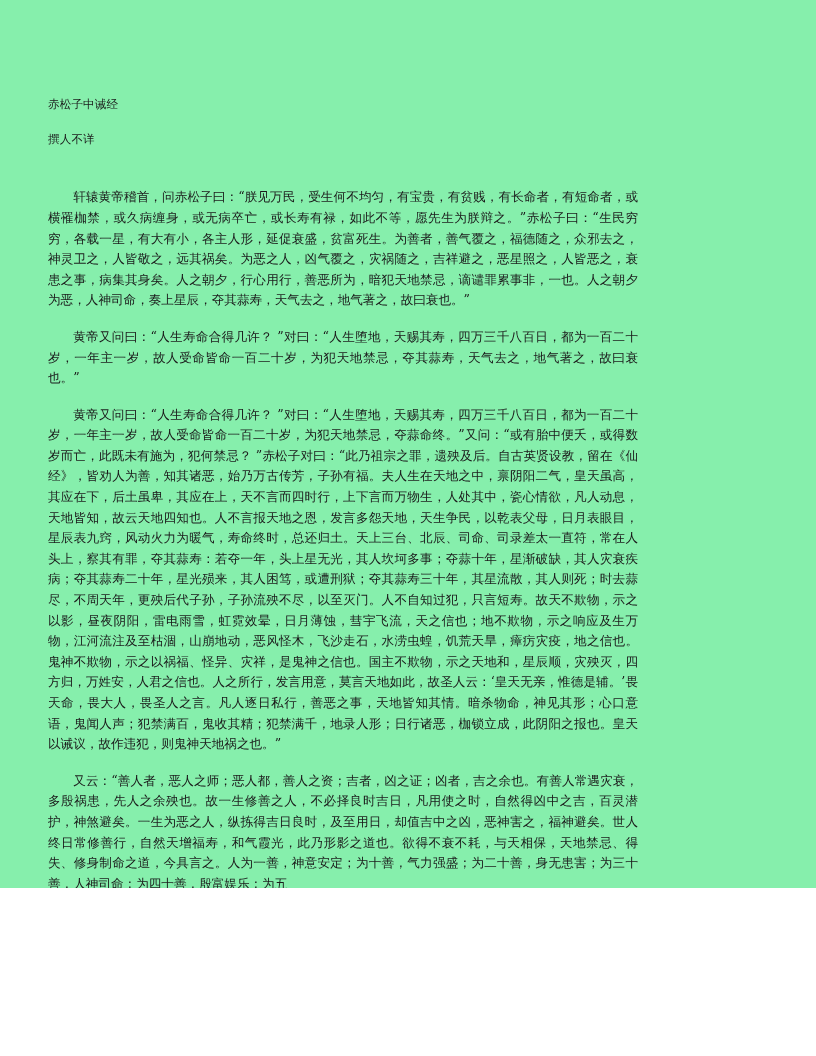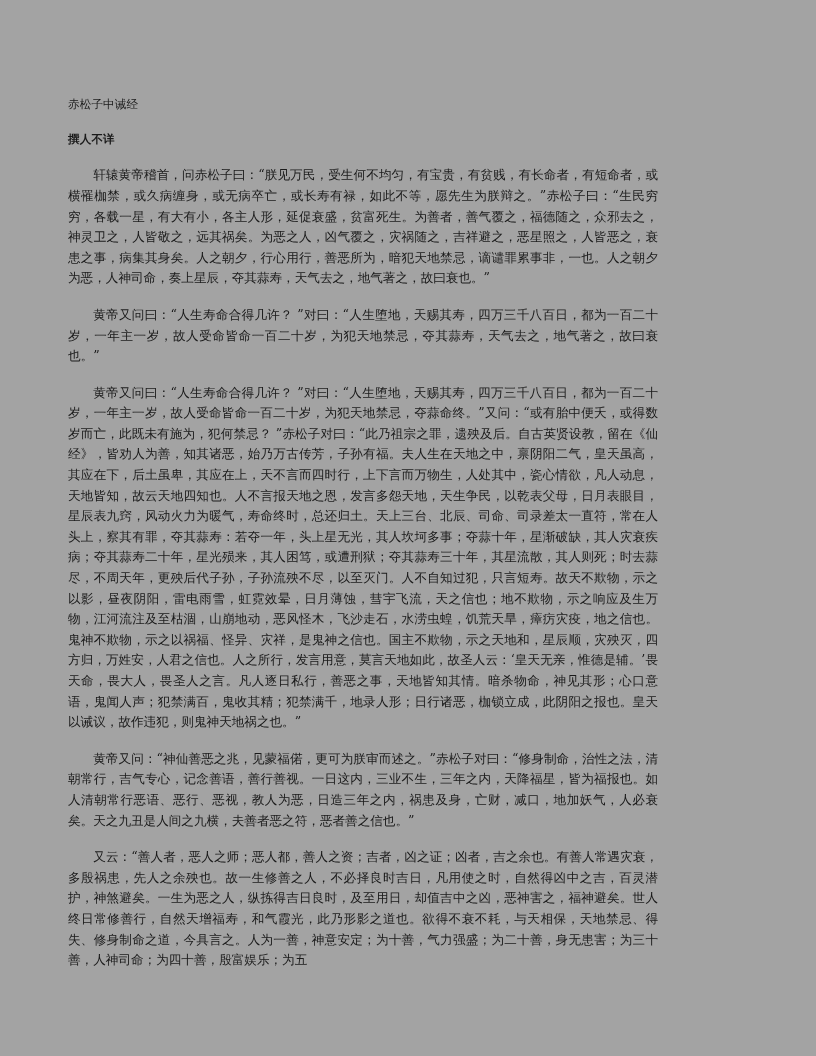--- a/index.html
+++ b/index.html
@@ -7,39 +7,38 @@
     padding: 0;
     background: #ffffff;
   }
   body {
     font-family: "DejaVu Serif", "Liberation Serif", serif;
     color: #1a1a1a;
   }
   .page {
     position: relative;
     width: 816px;
-    height: 1056px;
-    background: #a3a3a3;
+    height: 888px;
+    background: #86efac;
     box-sizing: border-box;
-    padding: 96px 106px 96px 68px;
+    padding: 96px 106px 96px 48px;
     overflow: hidden;
   }
   .doc-body {
     width: 590px;
   }
   .heading {
     font-size: 11.5px;
     line-height: 1.45;
     margin: 0 0 18px 0;
     text-align: left;
     letter-spacing: 0.2px;
   }
   .heading.second {
-    margin-bottom: 18px;
-    font-weight: bold;
+    margin-bottom: 40px;
   }
   p.para {
     font-size: 12.6px;
     line-height: 20.6px;
     margin: 12px 0 16px 0;
     text-align: justify;
     text-justify: inter-ideograph;
     text-indent: 2em;
     word-break: break-all;
     letter-spacing: 0px;
@@ -57,18 +56,17 @@
     <div class="heading">赤松子中诫经</div>
 
     <div class="heading second">撰人不详</div>
 
     <p class="para">轩辕黄帝稽首，问赤松子曰：“朕见万民，受生何不均匀，有宝贵，有贫贱，有长命者，有短命者，或横罹枷禁，或久病缠身，或无病卒亡，或长寿有禄，如此不等，愿先生为朕辩之。”赤松子曰：“生民穷穷，各载一星，有大有小，各主人形，延促衰盛，贫富死生。为善者，善气覆之，福德随之，众邪去之，神灵卫之，人皆敬之，远其祸矣。为恶之人，凶气覆之，灾祸随之，吉祥避之，恶星照之，人皆恶之，衰患之事，病集其身矣。人之朝夕，行心用行，善恶所为，暗犯天地禁忌，谪谴罪累事非，一也。人之朝夕为恶，人神司命，奏上星辰，夺其蒜寿，天气去之，地气著之，故曰衰也。”</p>
 
     <p class="para">黄帝又问曰：“人生寿命合得几许？ ”对曰：“人生堕地，天赐其寿，四万三千八百日，都为一百二十岁，一年主一岁，故人受命皆命一百二十岁，为犯天地禁忌，夺其蒜寿，天气去之，地气著之，故曰衰也。”</p>
 
     <p class="para">黄帝又问曰：“人生寿命合得几许？ ”对曰：“人生堕地，天赐其寿，四万三千八百日，都为一百二十岁，一年主一岁，故人受命皆命一百二十岁，为犯天地禁忌，夺蒜命终。”又问：“或有胎中便夭，或得数岁而亡，此既未有施为，犯何禁忌？ ”赤松子对曰：“此乃祖宗之罪，遗殃及后。自古英贤设教，留在《仙经》，皆劝人为善，知其诸恶，始乃万古传芳，子孙有福。夫人生在天地之中，禀阴阳二气，皇天虽高，其应在下，后土虽卑，其应在上，天不言而四时行，上下言而万物生，人处其中，瓷心情欲，凡人动息，天地皆知，故云天地四知也。人不言报天地之恩，发言多怨天地，天生争民，以乾表父母，日月表眼目，星辰表九窍，风动火力为暖气，寿命终时，总还归土。天上三台、北辰、司命、司录差太一直符，常在人头上，察其有罪，夺其蒜寿：若夺一年，头上星无光，其人坎坷多事；夺蒜十年，星渐破缺，其人灾衰疾病；夺其蒜寿二十年，星光殒来，其人困笃，或遭刑狱；夺其蒜寿三十年，其星流散，其人则死；时去蒜尽，不周天年，更殃后代子孙，子孙流殃不尽，以至灭门。人不自知过犯，只言短寿。故天不欺物，示之以影，昼夜阴阳，雷电雨雪，虹霓效晕，日月薄蚀，彗宇飞流，天之信也；地不欺物，示之响应及生万物，江河流注及至枯涸，山崩地动，恶风怪木，飞沙走石，水涝虫蝗，饥荒天旱，瘴疠灾疫，地之信也。鬼神不欺物，示之以祸福、怪异、灾祥，是鬼神之信也。国主不欺物，示之天地和，星辰顺，灾殃灭，四方归，万姓安，人君之信也。人之所行，发言用意，莫言天地如此，故圣人云：‘皇天无亲，惟德是辅。’畏天命，畏大人，畏圣人之言。凡人逐日私行，善恶之事，天地皆知其情。暗杀物命，神见其形；心口意语，鬼闻人声；犯禁满百，鬼收其精；犯禁满千，地录人形；日行诸恶，枷锁立成，此阴阳之报也。皇天以诫议，故作违犯，则鬼神天地祸之也。”</p>
 
-    <p class="para">黄帝又问：“神仙善恶之兆，见蒙福偌，更可为朕审而述之。”赤松子对曰：“修身制命，治性之法，清朝常行，吉气专心，记念善语，善行善视。一日这内，三业不生，三年之内，天降福星，皆为福报也。如人清朝常行恶语、恶行、恶视，教人为恶，日造三年之内，祸患及身，亡财，减口，地加妖气，人必衰矣。天之九丑是人间之九横，夫善者恶之符，恶者善之信也。”</p>
 
     <p class="para">又云：“善人者，恶人之师；恶人都，善人之资；吉者，凶之证；凶者，吉之余也。有善人常遇灾衰，多殷祸患，先人之余殃也。故一生修善之人，不必择良时吉日，凡用使之时，自然得凶中之吉，百灵潜护，神煞避矣。一生为恶之人，纵拣得吉日良时，及至用日，却值吉中之凶，恶神害之，福神避矣。世人终日常修善行，自然天增福寿，和气霞光，此乃形影之道也。欲得不衰不耗，与天相保，天地禁忌、得失、修身制命之道，今具言之。人为一善，神意安定；为十善，气力强盛；为二十善，身无患害；为三十善，人神司命；为四十善，殷富娱乐；为五</p>
 
   </div>
 </div>
 
 </body></html>

